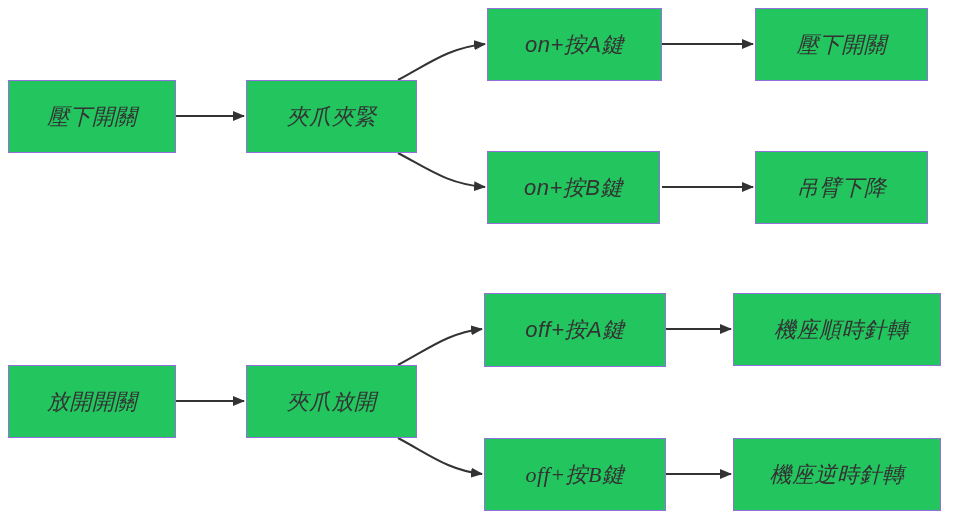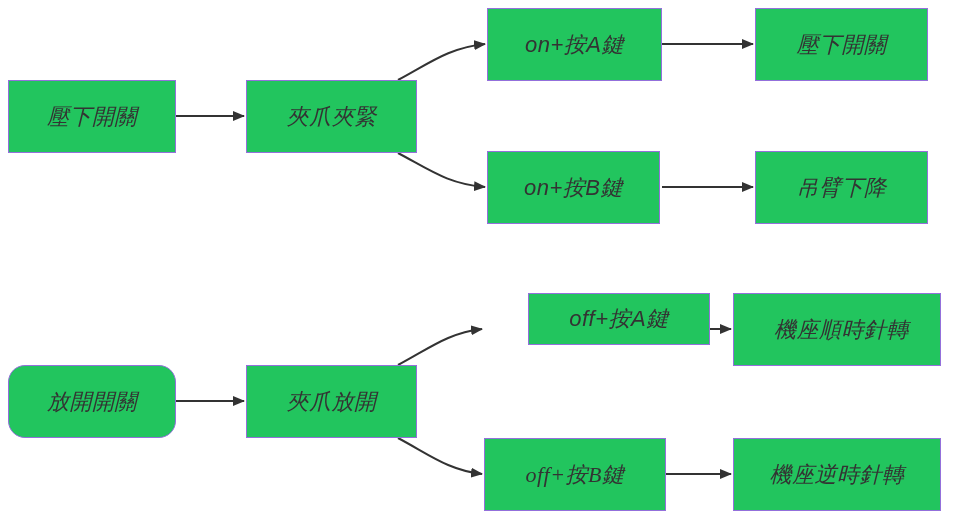--- a/index.html
+++ b/index.html
@@ -76,27 +76,27 @@
   <div class="node" style="left:755px; top:8px; width:173px; height:73px;">
     <span class="node-label">壓下開關</span>
   </div>
   <div class="node" style="left:487px; top:151px; width:173px; height:73px;">
     <span class="node-label">on+按B鍵</span>
   </div>
   <div class="node" style="left:755px; top:151px; width:173px; height:73px;">
     <span class="node-label">吊臂下降</span>
   </div>
 
-  <div class="node" style="left:8px; top:365px; width:168px; height:73px;border-radius:17px;">
+  <div class="node" style="left:8px; top:365px; width:168px; height:73px;">
     <span class="node-label">放開開關</span>
   </div>
   <div class="node" style="left:246px; top:365px; width:171px; height:73px;">
     <span class="node-label">夾爪放開</span>
   </div>
-  <div class="node" style="left:484px; top:293px; width:182px; height:52px;margin-left:44px;">
+  <div class="node" style="left:484px; top:293px; width:182px; height:74px;">
     <span class="node-label">off+按A鍵</span>
   </div>
   <div class="node" style="left:733px; top:293px; width:208px; height:73px;padding-left:9px;">
     <span class="node-label">機座順時針轉</span>
   </div>
   <div class="node" style="left:484px; top:438px; width:182px; height:73px;font-family:Liberation Serif, serif;">
     <span class="node-label">off+按B鍵</span>
   </div>
   <div class="node" style="left:733px; top:438px; width:208px; height:73px;">
     <span class="node-label">機座逆時針轉</span>

